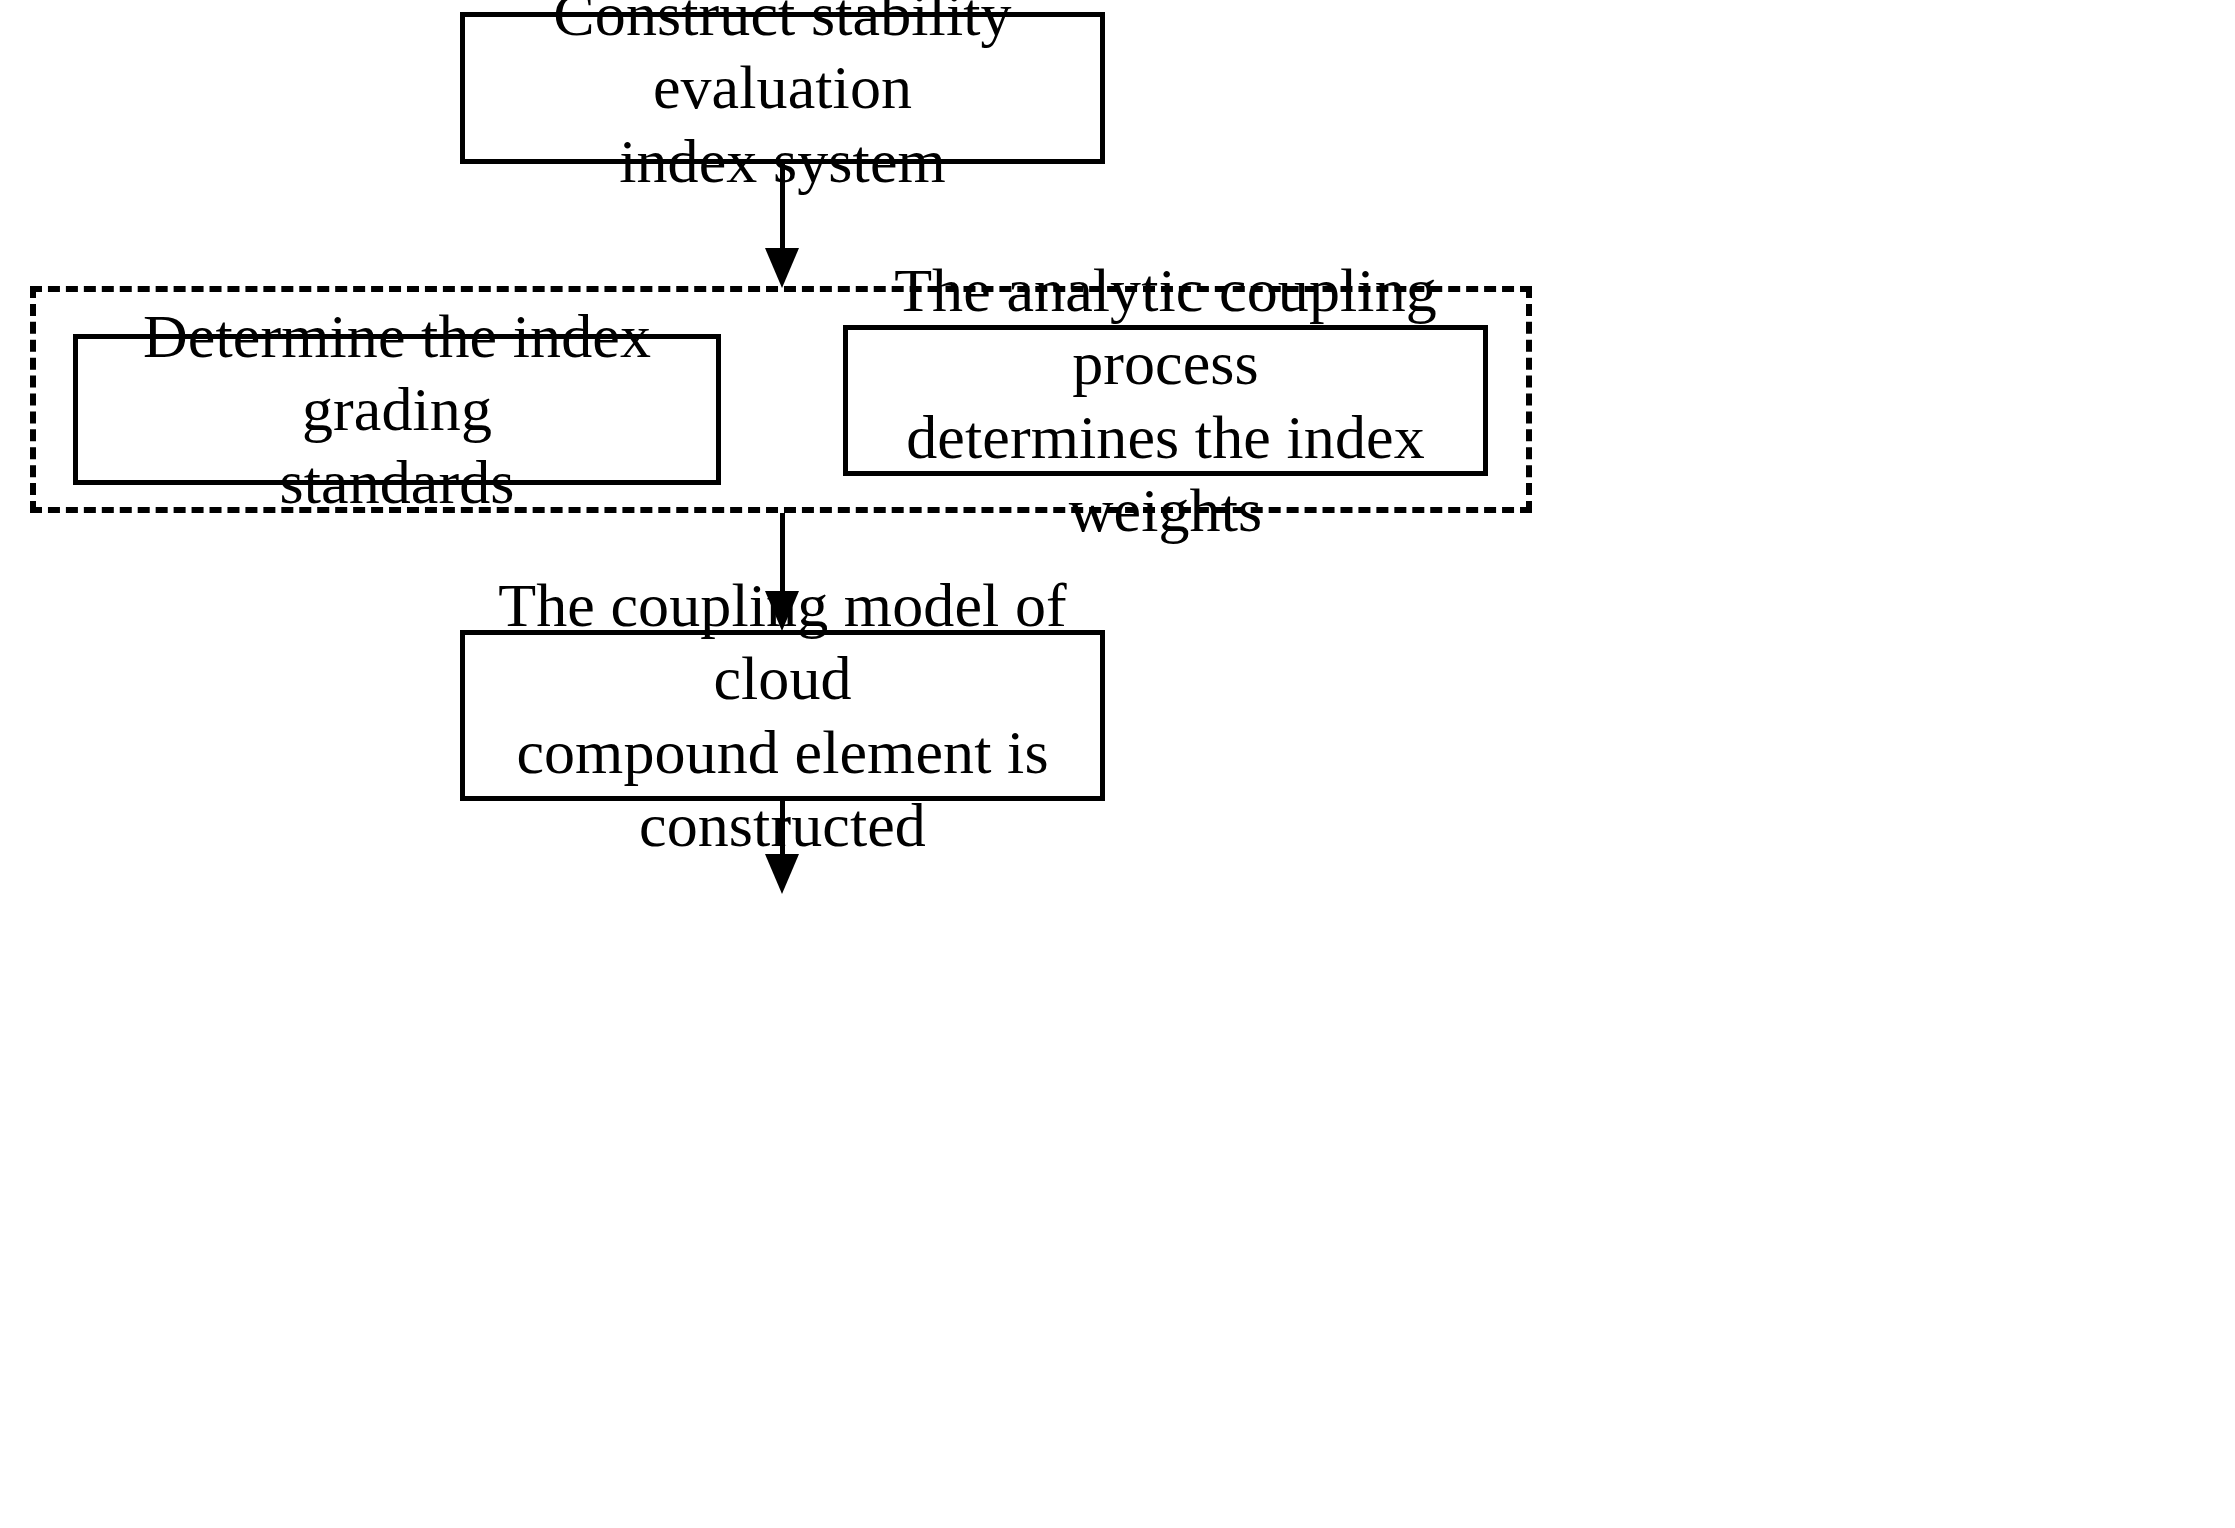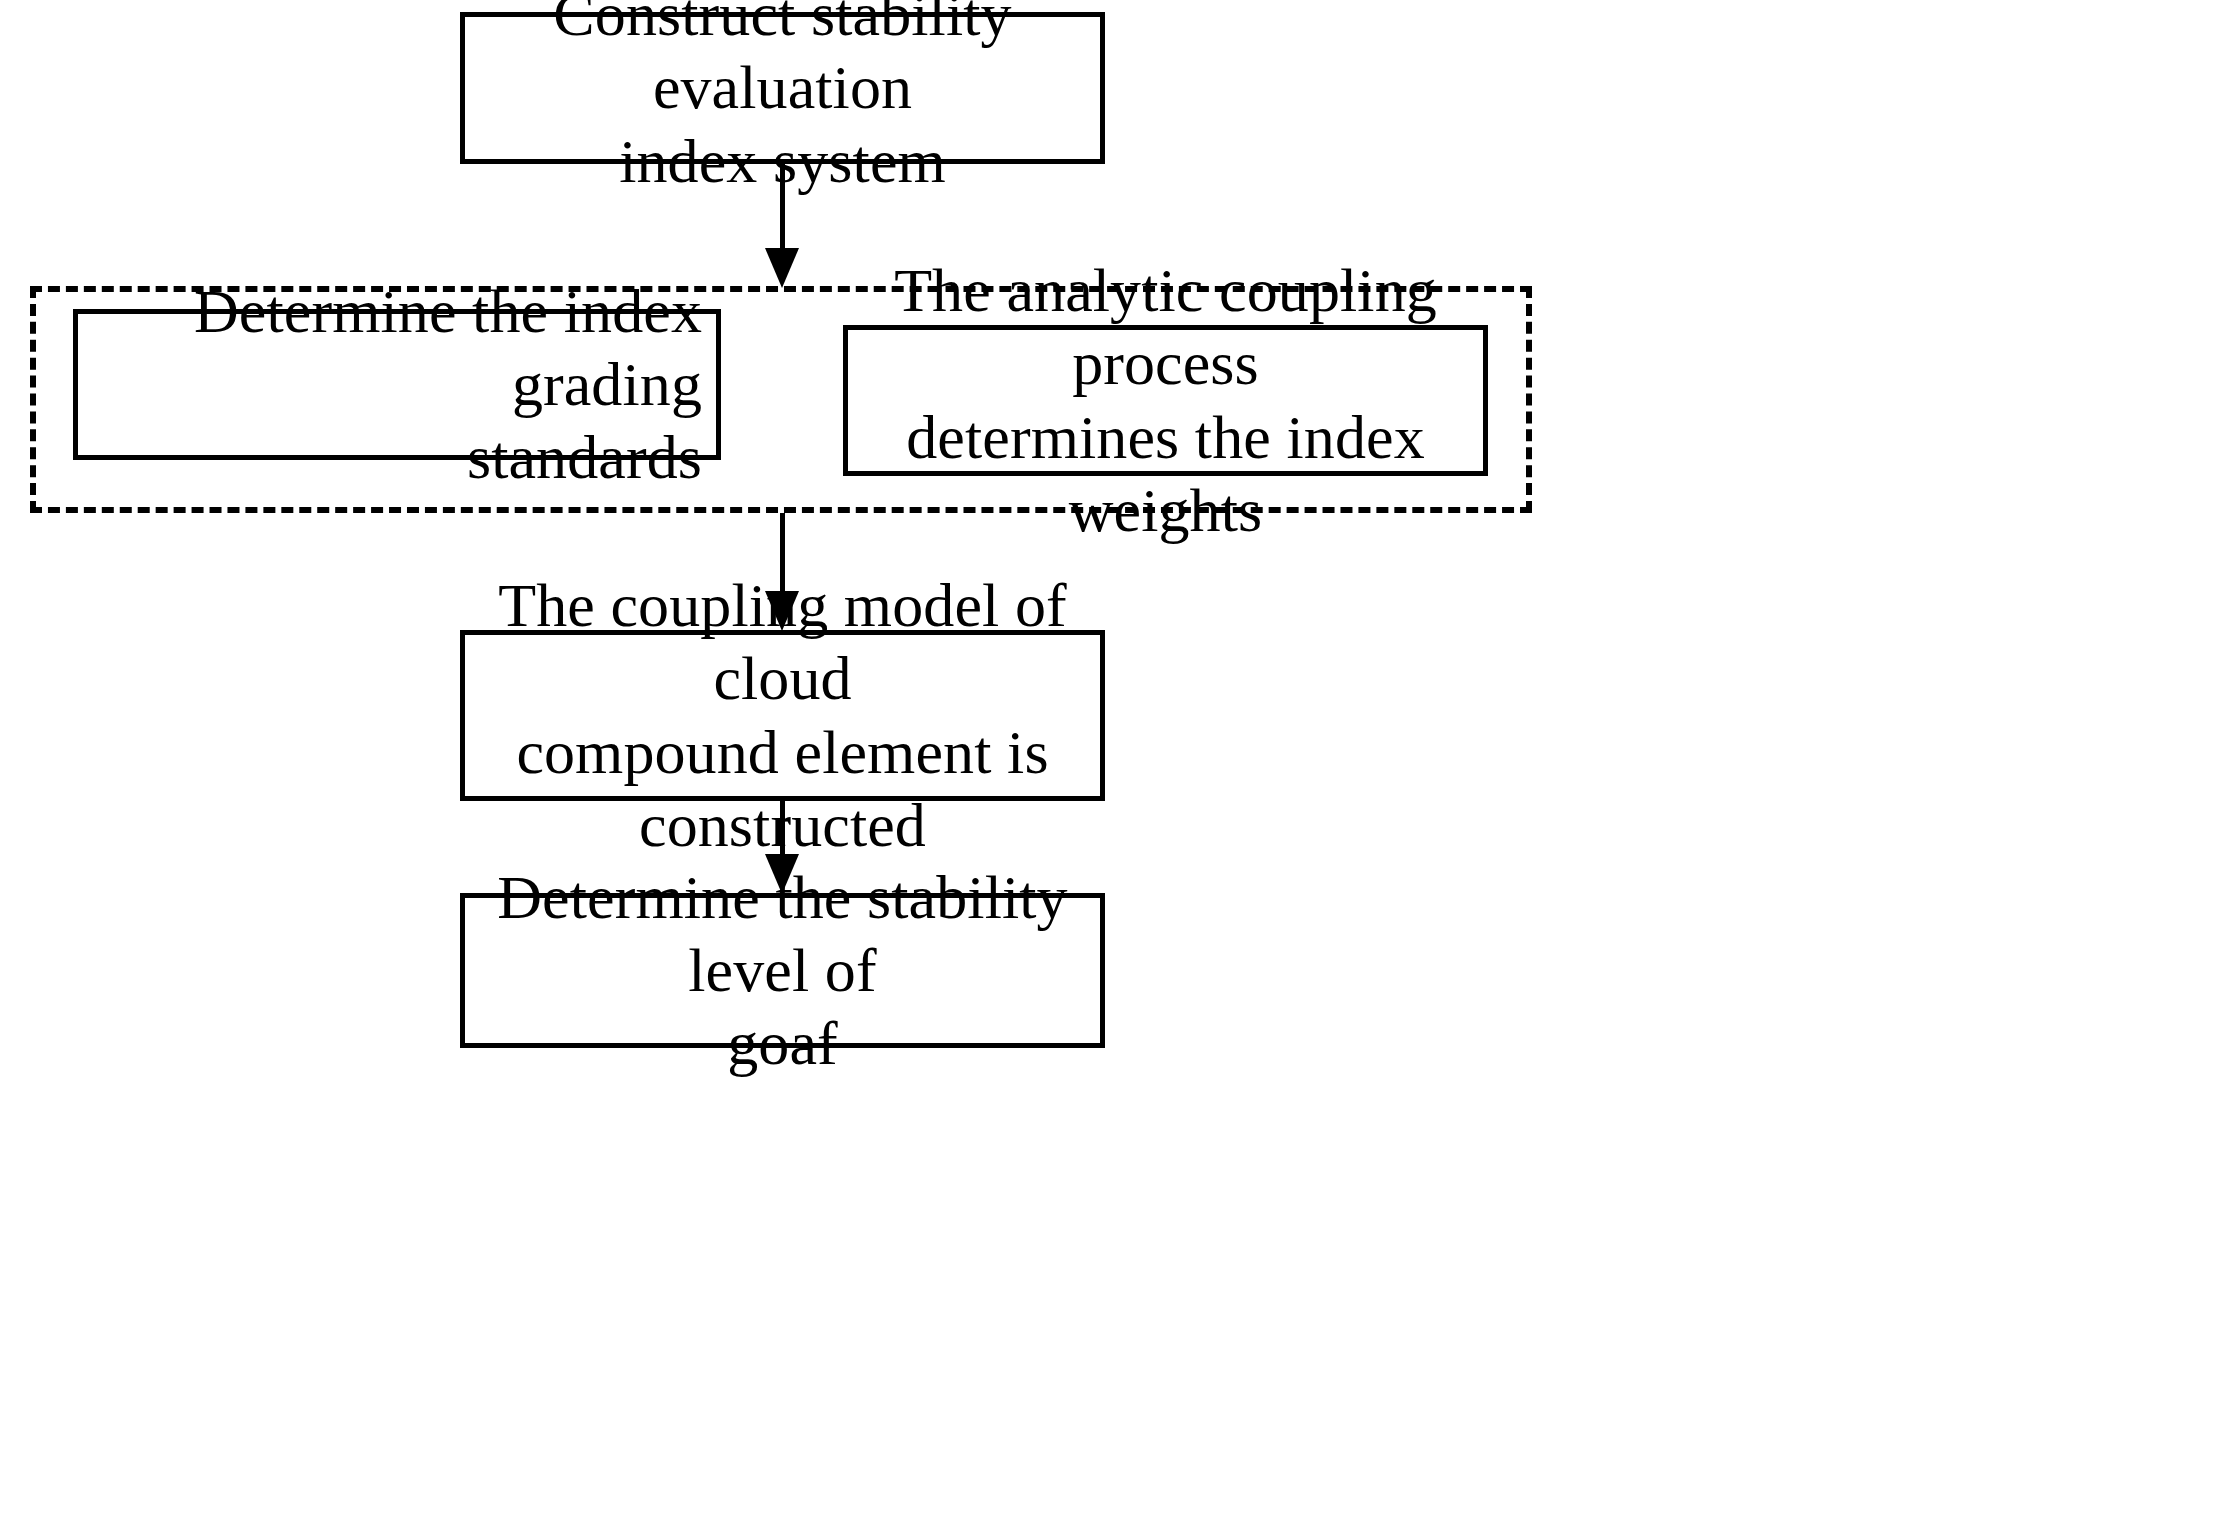--- a/index.html
+++ b/index.html
@@ -63,21 +63,21 @@
     width: 0;
     height: 0;
     border-left: 17px solid transparent;
     border-right: 17px solid transparent;
     border-top: 40px solid #000000;
   }
 
   
   #box-construct      { left: 460px;  top: 12px;   width: 645px;  height: 152px; }
   #group-methods      { left: 30px;   top: 286px;  width: 1502px; height: 227px; }
-  #box-grading        { left: 73px;   top: 309px;  width: 648px;  height: 151px; text-align: right; }
+  #box-grading        { left: 73px;   top: 334px;  width: 648px;  height: 151px; }
   #box-ahp            { left: 843px;  top: 325px;  width: 645px;  height: 151px; }
   #box-coupling       { left: 460px;  top: 630px;  width: 645px;  height: 171px; }
   #box-stability      { left: 460px;  top: 893px;  width: 645px;  height: 155px; }
 
   #conn-1 { left: 780px; top: 164px; width: 5px; height: 125px; }
   #conn-1 .stem { height: 86px; }
   #conn-1 .head { top: 84px; }
 
   #conn-2 { left: 780px; top: 513px; width: 5px; height: 119px; }
   #conn-2 .stem { height: 79px; }
@@ -123,18 +123,14 @@
     <span class="txt">The coupling model of cloud
 compound element is
 constructed</span>
   </div>
 
   <div class="conn" id="conn-3">
     <div class="stem"></div>
     <div class="head"></div>
   </div>
 
-  <div class="node" id="box-stability">
-    <span class="txt">Determine the stability level of
-goaf</span>
-  </div>
 
 </div>
 
 </body></html>

